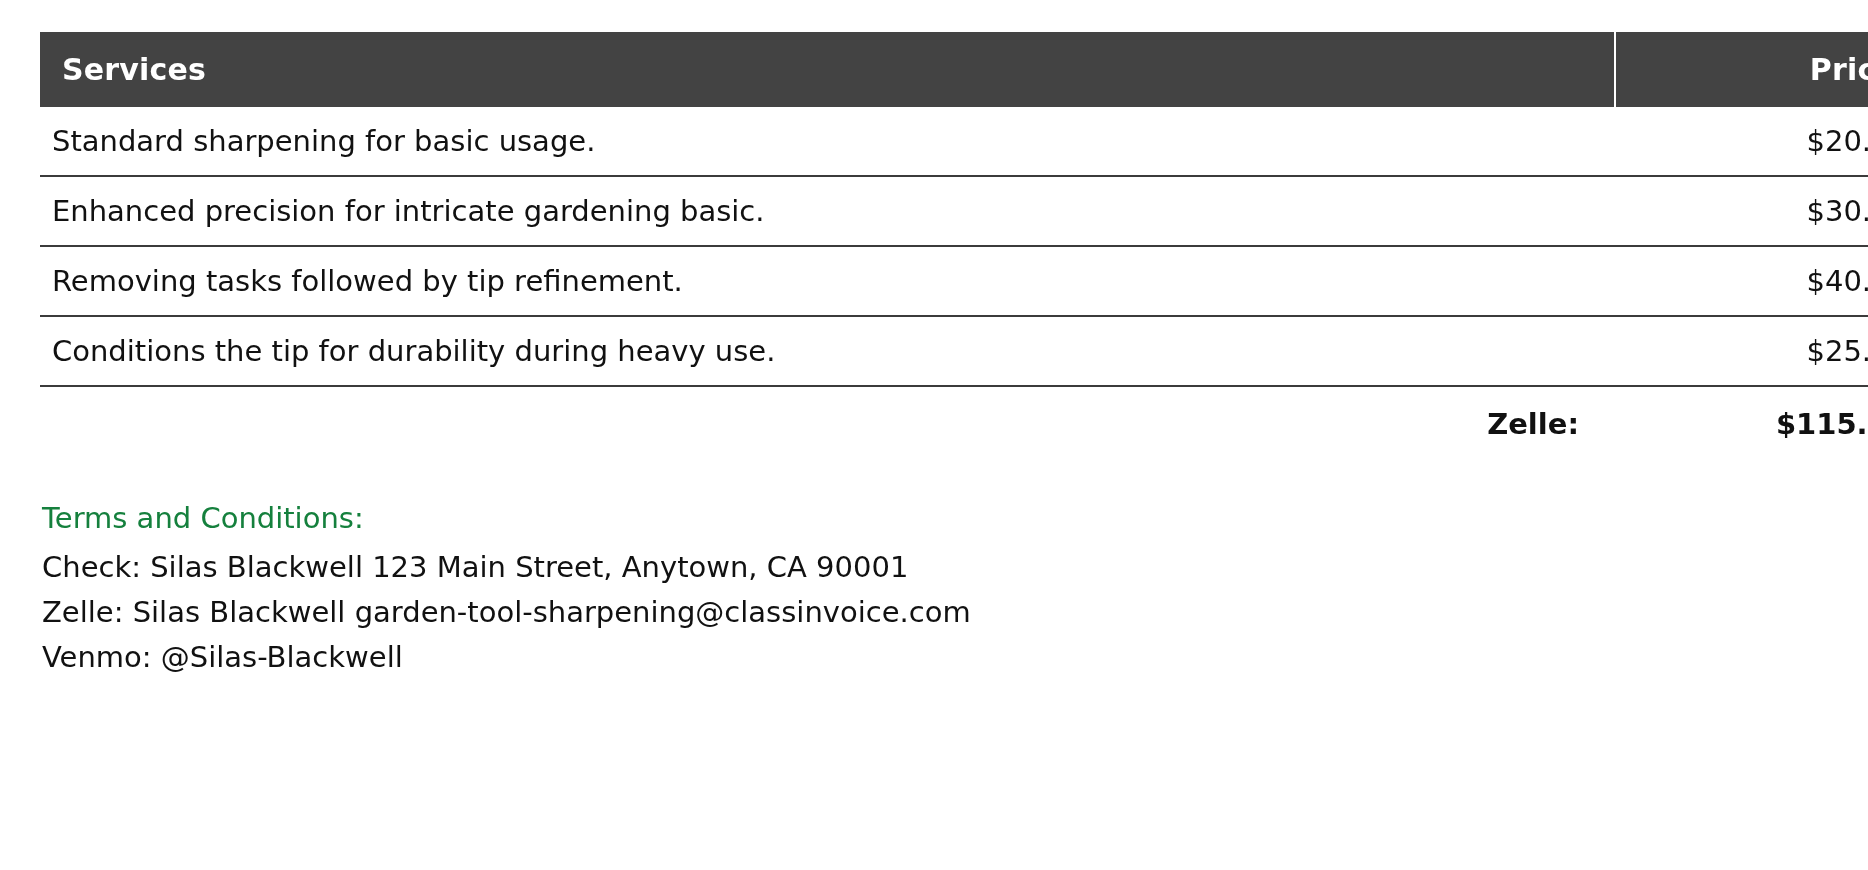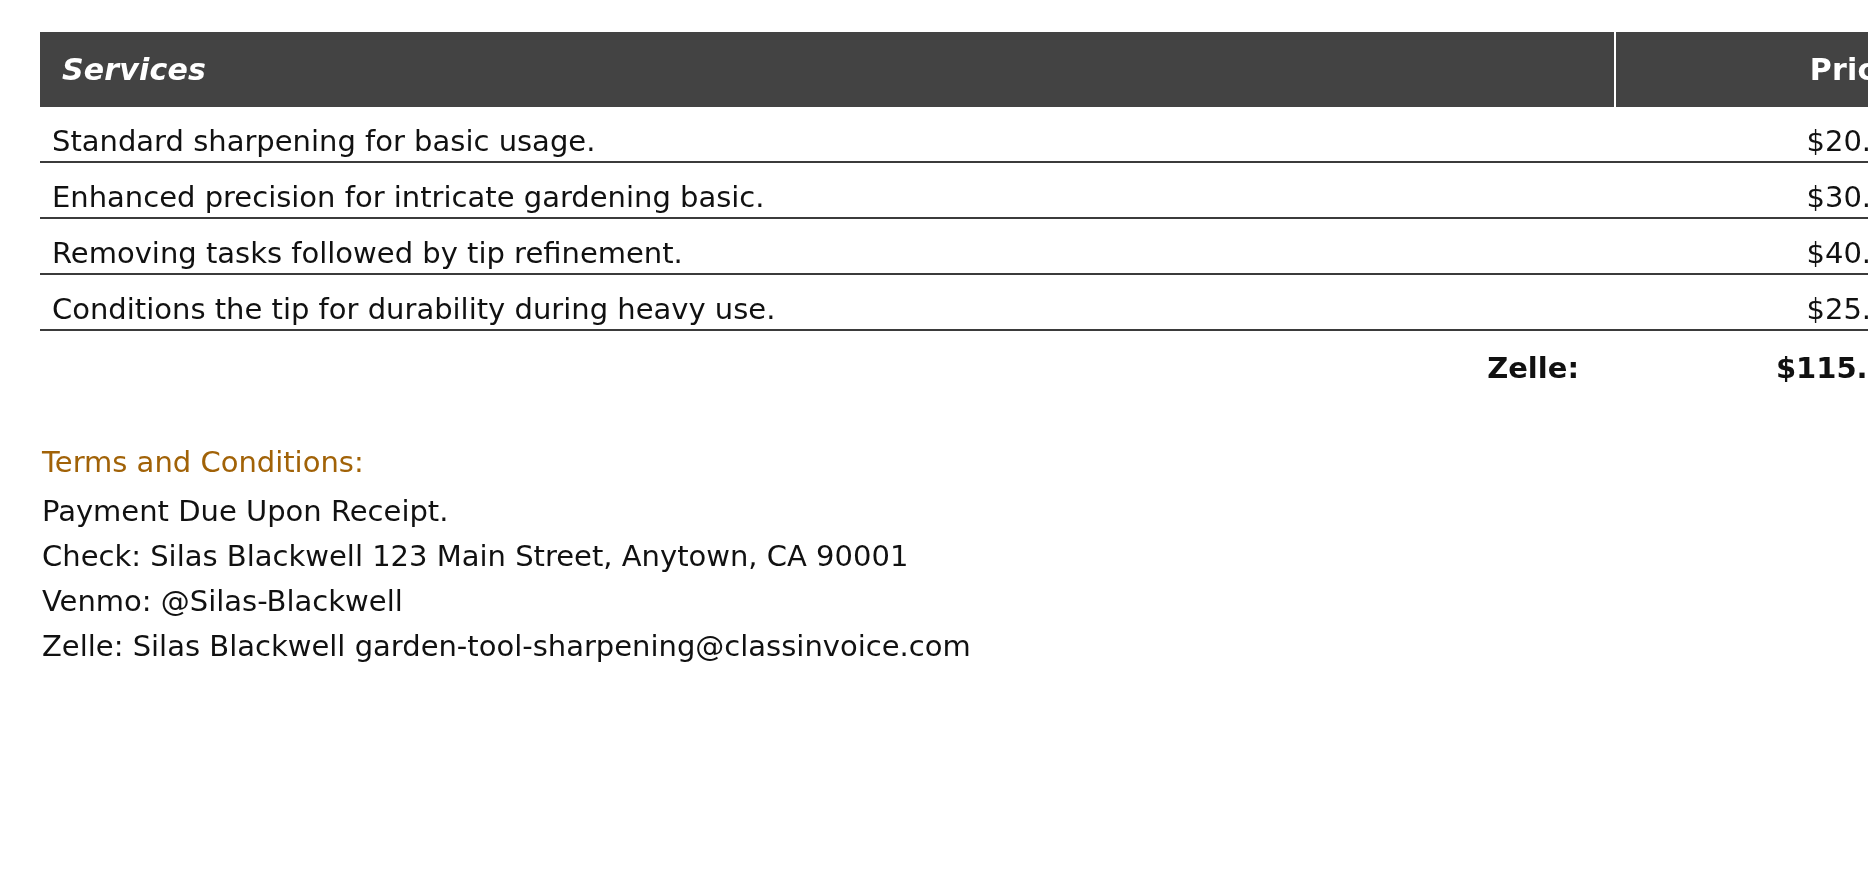--- a/index.html
+++ b/index.html
@@ -33,29 +33,28 @@
     color: #ffffff;
     font-size: 30px;
     font-weight: bold;
     padding: 20px 22px;
     letter-spacing: 0.2px;
   }
   .invoice-table thead th.col-service {
     text-align: left;
     width: 1530px;
     border-right: 2px solid #ffffff;
-    font-style: italic;
   }
   .invoice-table thead th.col-price {
     text-align: right;
     width: 258px;
   }
   .invoice-table tbody td {
     font-size: 29px;
-    padding: 17px 8px 3px 12px;
+    padding: 17px 8px 17px 12px;
     border-bottom: 2px solid #3b3b3b;
     color: #111111;
     vertical-align: middle;
   }
   .invoice-table tbody td.cell-service {
     text-align: left;
   }
   .invoice-table tbody td.cell-price {
     text-align: right;
     padding-right: 10px;
@@ -77,21 +76,21 @@
     white-space: nowrap;
   }
 
   
   .terms {
     margin-top: 52px;
     padding-left: 2px;
   }
   .terms-title {
     font-size: 29px;
-    color: #a16207;
+    color: #15803d;
     margin-bottom: 10px;
   }
   .terms-line {
     font-size: 29px;
     color: #111111;
     line-height: 1.55;
     white-space: nowrap;
   }
 </style>
 </head>
@@ -127,19 +126,18 @@
     <tfoot>
       <tr>
         <td class="total-label">Zelle:</td>
         <td class="total-value">$115.00</td>
       </tr>
     </tfoot>
   </table>
 
   <div class="terms">
     <div class="terms-title">Terms and Conditions:</div>
-    <div class="terms-line">Payment Due Upon Receipt.</div>
     <div class="terms-line">Check: Silas Blackwell 123 Main Street, Anytown, CA 90001</div>
+    <div class="terms-line">Zelle: Silas Blackwell garden-tool-sharpening@classinvoice.com</div>
     <div class="terms-line">Venmo: @Silas-Blackwell</div>
-    <div class="terms-line">Zelle: Silas Blackwell garden-tool-sharpening@classinvoice.com</div>
   </div>
 
 </div>
 
 </body></html>

